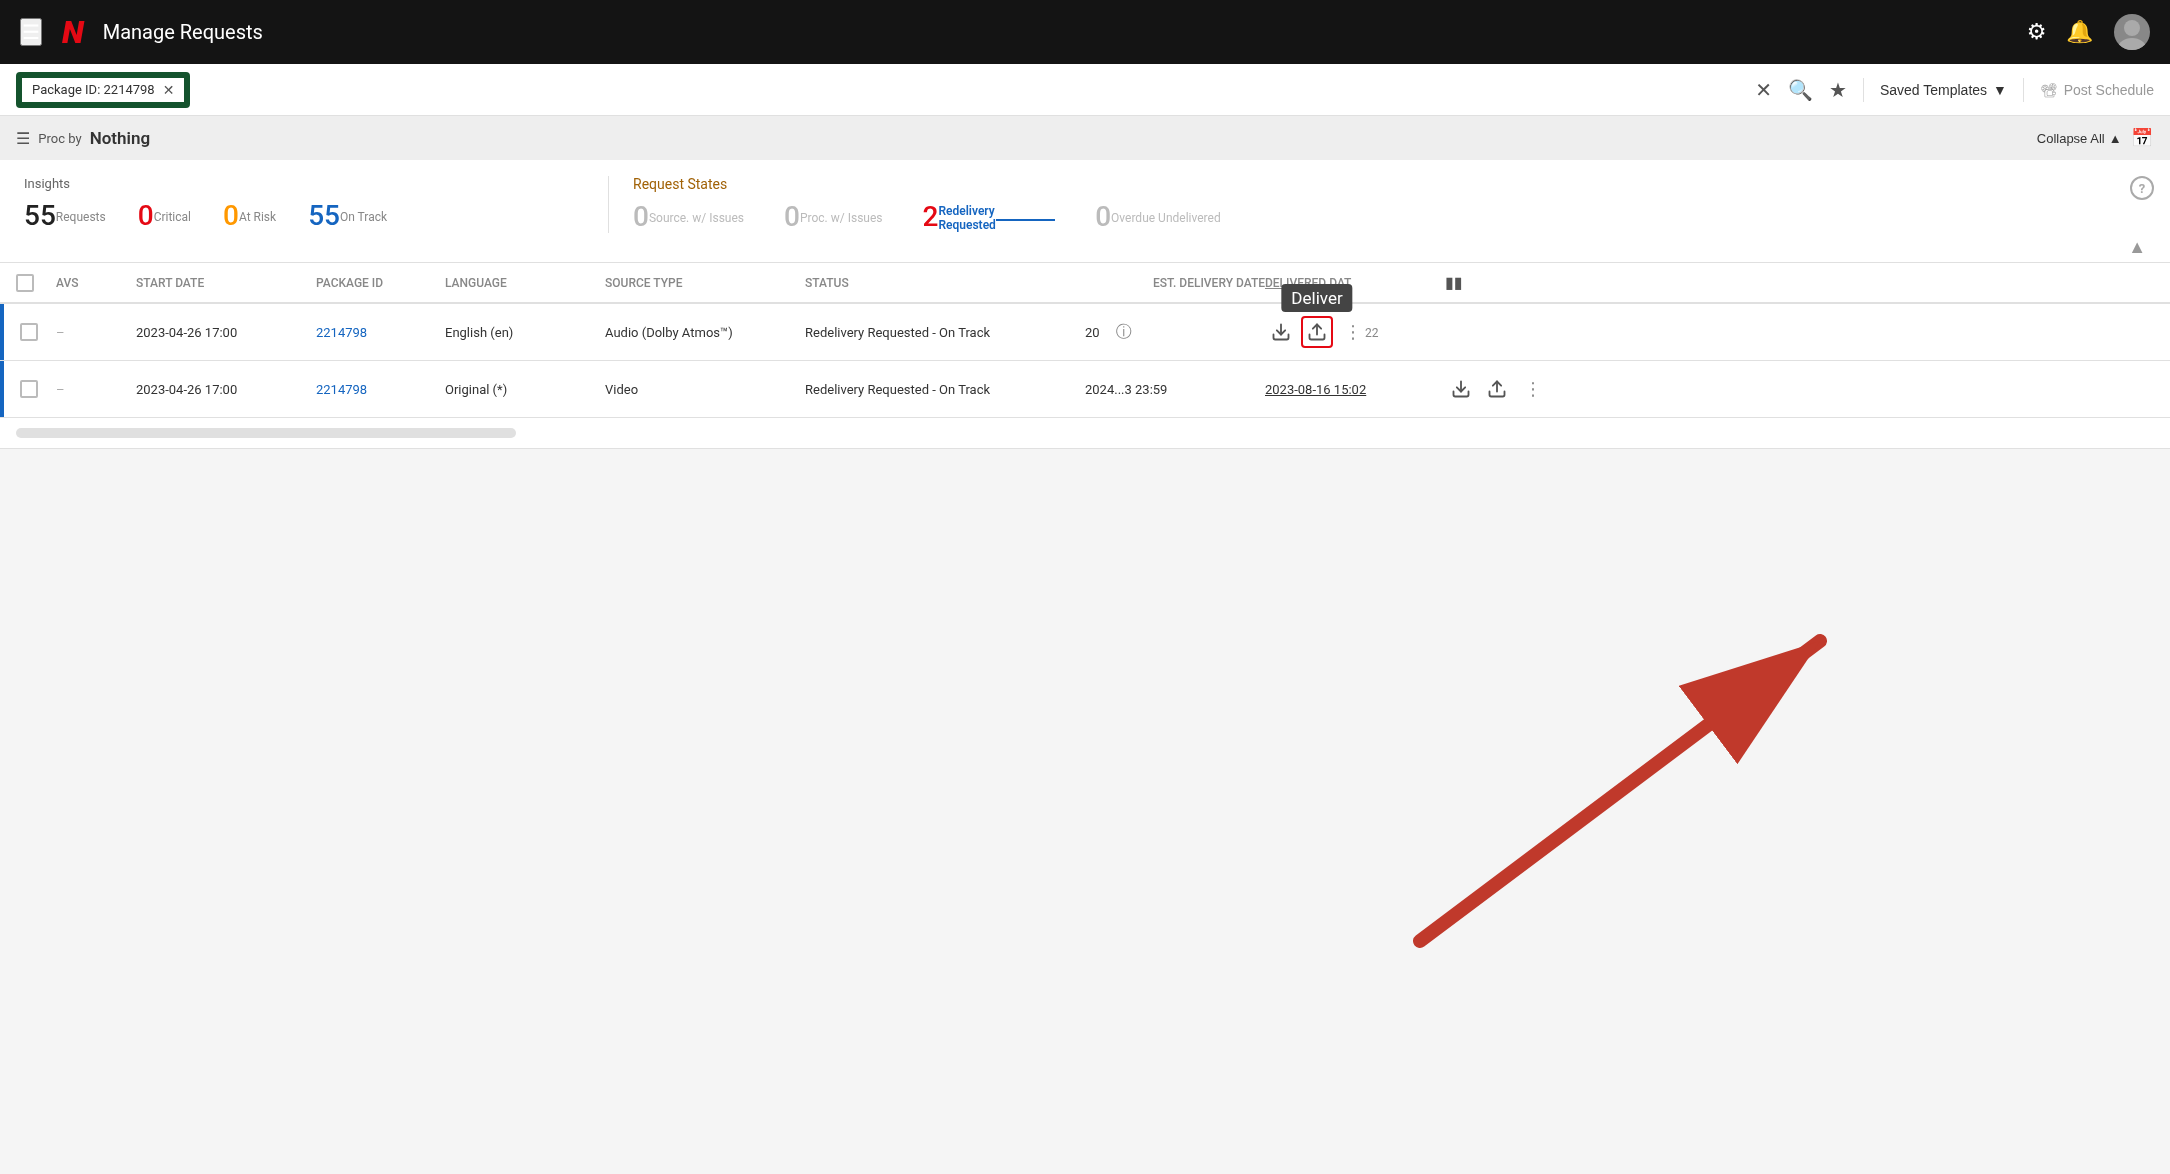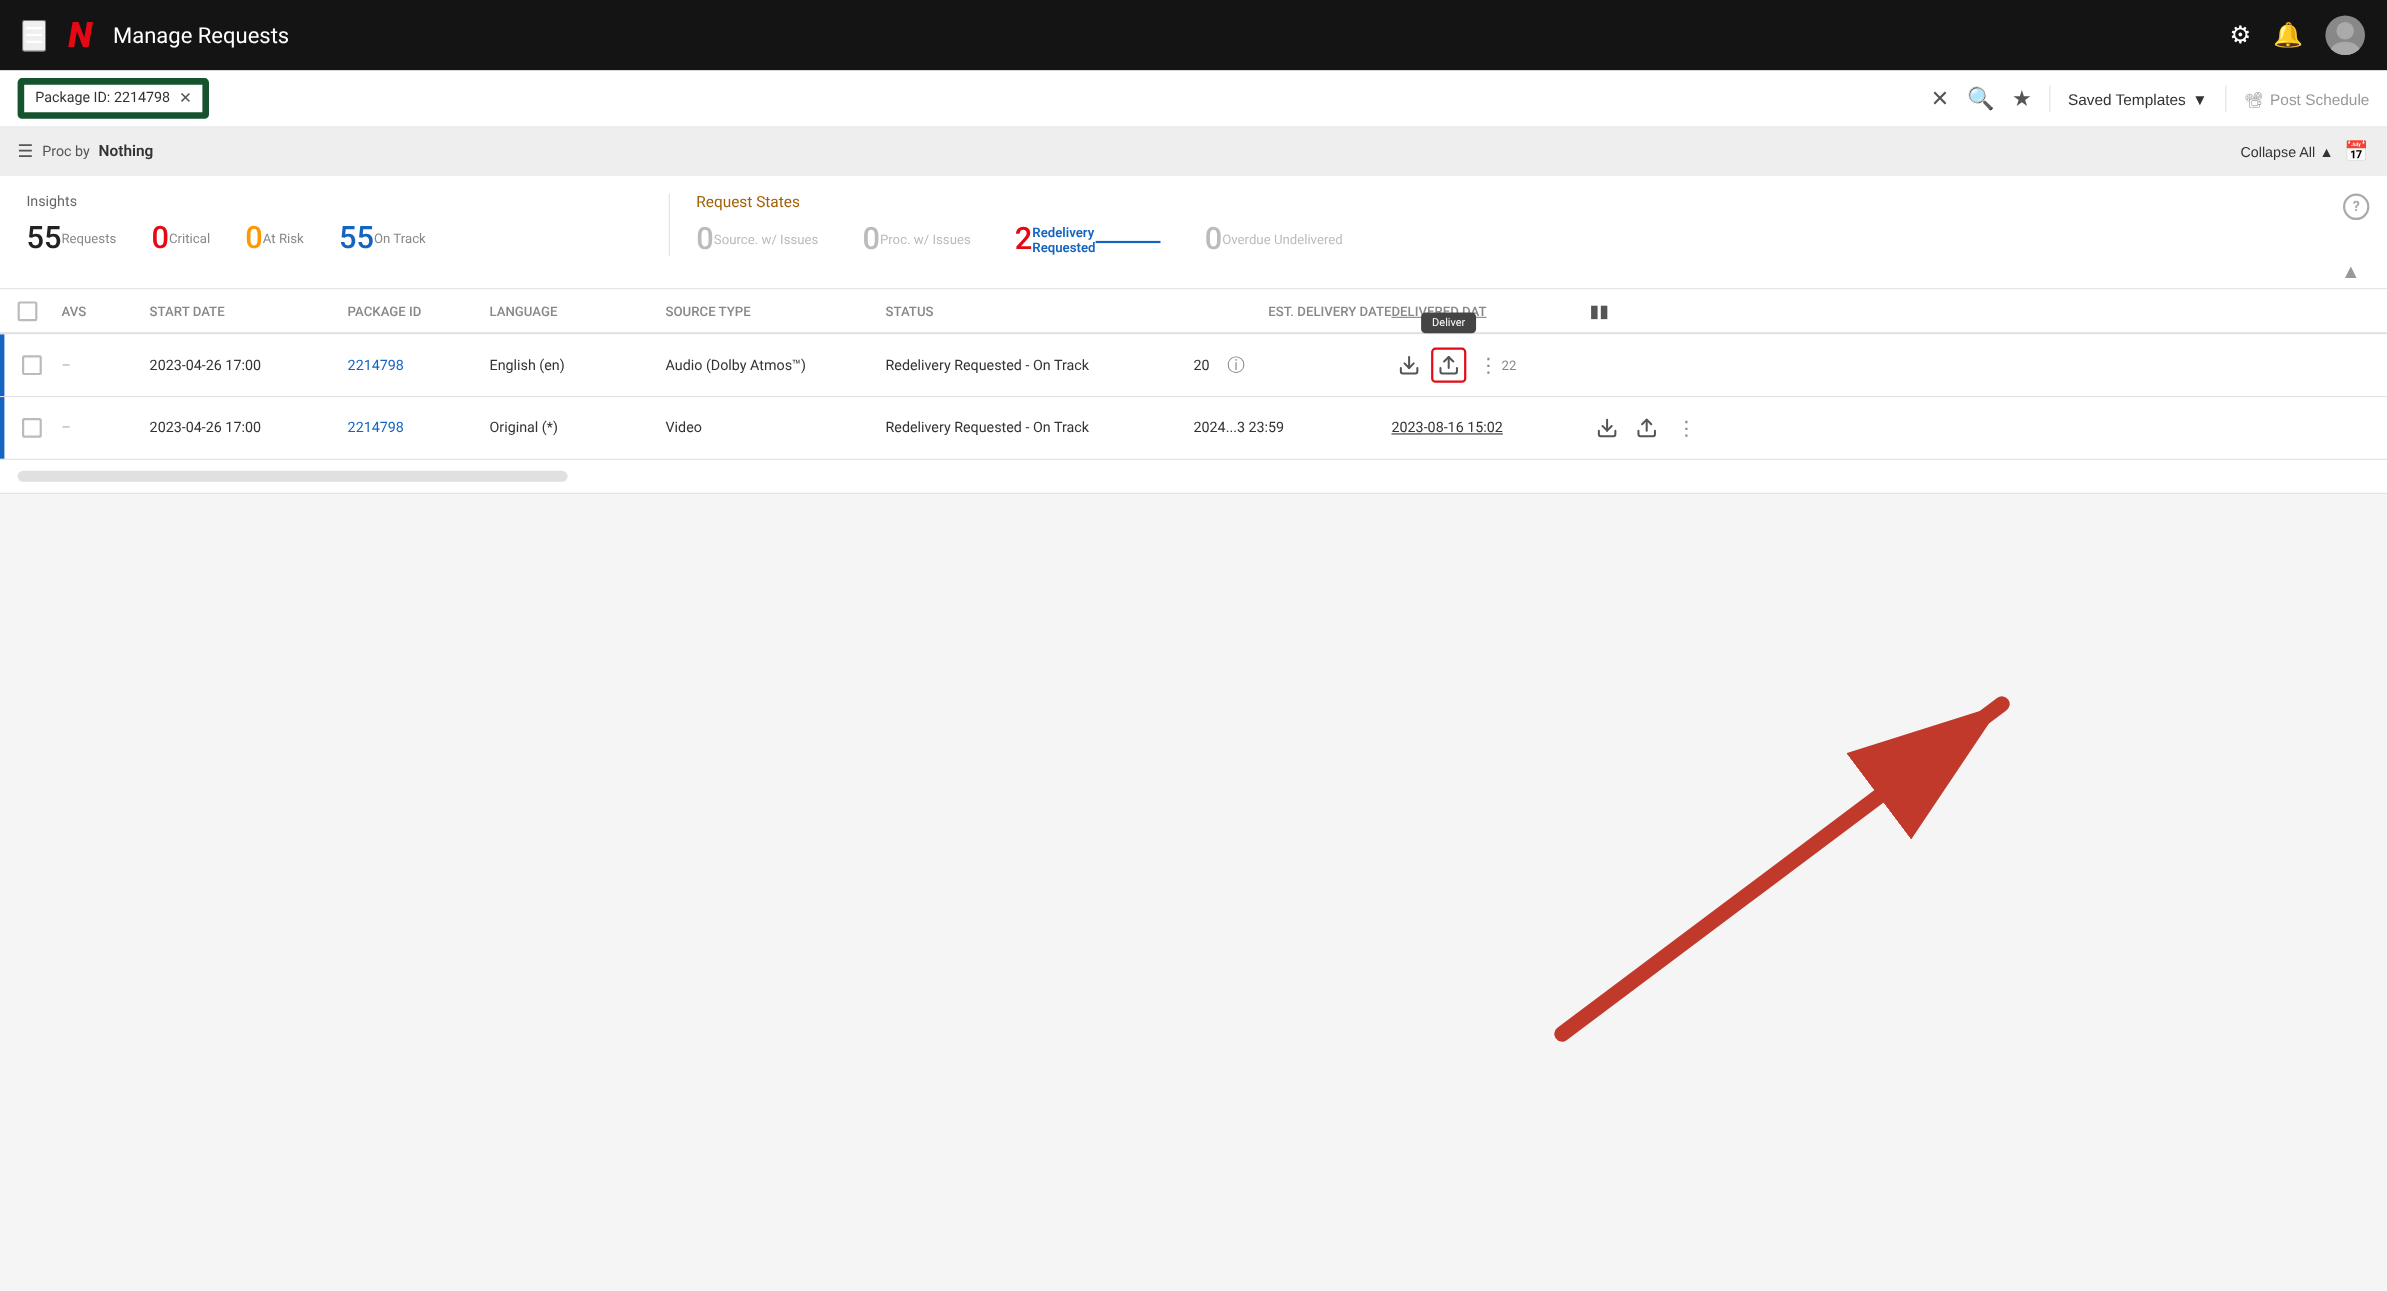--- a/index.html
+++ b/index.html
@@ -61,21 +61,21 @@
     .group-bar {
       background: #eeeeee;
       display: flex;
       align-items: center;
       padding: 0 16px;
       height: 44px;
       justify-content: space-between;
     }
     .group-bar-left { display: flex; align-items: center; gap: 8px; }
     .group-by-label { font-size: 13px; color: #555; }
-    .group-by-value { font-size: 14px; font-weight: 600; color: #333; }
+    .group-by-value { font-size: 17px; font-weight: 600; color: #333; }
     .group-bar-right { display: flex; align-items: center; gap: 10px; }
     .collapse-all-btn { background: none; border: none; font-size: 13px; color: #333; cursor: pointer; display: flex; align-items: center; gap: 4px; }
     .calendar-icon-btn { background: none; border: none; font-size: 18px; color: #555; cursor: pointer; }
 
     
     .insights-section {
       background: #fff;
       margin: 0;
       padding: 16px 24px 0 24px;
       border-bottom: 1px solid #e0e0e0;
@@ -167,21 +167,21 @@
     }
 
     
     .deliver-tooltip {
       position: absolute;
       top: -32px;
       left: 50%;
       transform: translateX(-50%);
       background: #444;
       color: #fff;
-      font-size: 10px;
+      font-size: 17px;
       padding: 4px 10px;
       border-radius: 4px;
       white-space: nowrap;
       pointer-events: none;
       z-index: 10;
     }
     .deliver-btn-highlight {
       border: 2px solid #E50914 !important;
       border-radius: 4px;
       position: relative;

